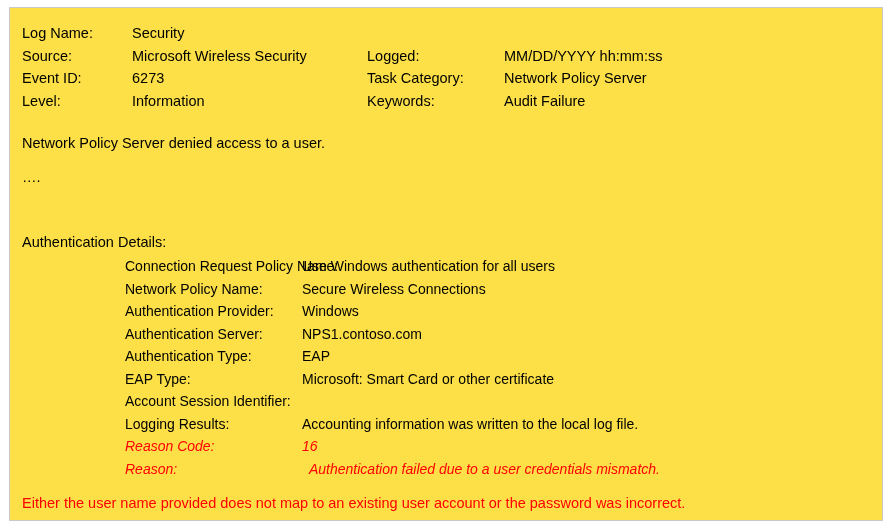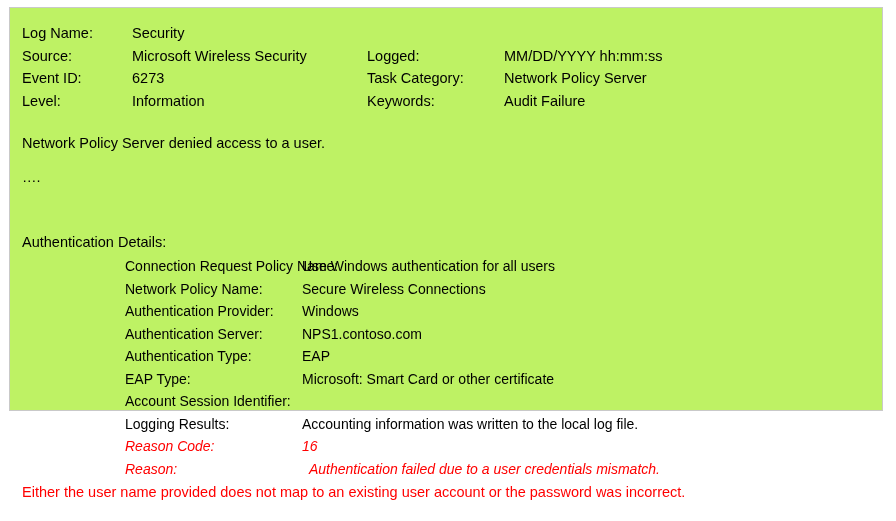--- a/index.html
+++ b/index.html
@@ -12,24 +12,24 @@
     height: 521px;
     font-family: "Liberation Sans", sans-serif;
     color: #000000;
     overflow: hidden;
   }
   .event-card {
     position: absolute;
     left: 9px;
     top: 7px;
     width: 874px;
-    height: 404px;
+    height: 514px;
     border: 1px solid #c9c9c9;
     box-sizing: border-box;
-    background: #bef264;
+    background: #fde047;
     padding: 14px 12px 10px 12px;
   }
   .header-grid {
     font-size: 14.5px;
     line-height: 22.5px;
   }
   .hrow {
     display: flex;
     align-items: baseline;
     white-space: nowrap;
@@ -75,21 +75,21 @@
     flex: 1 1 auto;
   }
   .red {
     color: #ff0000;
     font-style: italic;
   }
   .red-note {
     color: #ff0000;
     font-size: 14.5px;
     line-height: 22px;
-    margin-top: 1px;
+    margin-top: 12px;
     white-space: nowrap;
   }
   .indent-extra { padding-left: 7px; }
 </style>
 </head>
 <body>
 
 <div class="event-card">
 
   <div class="header-grid">

